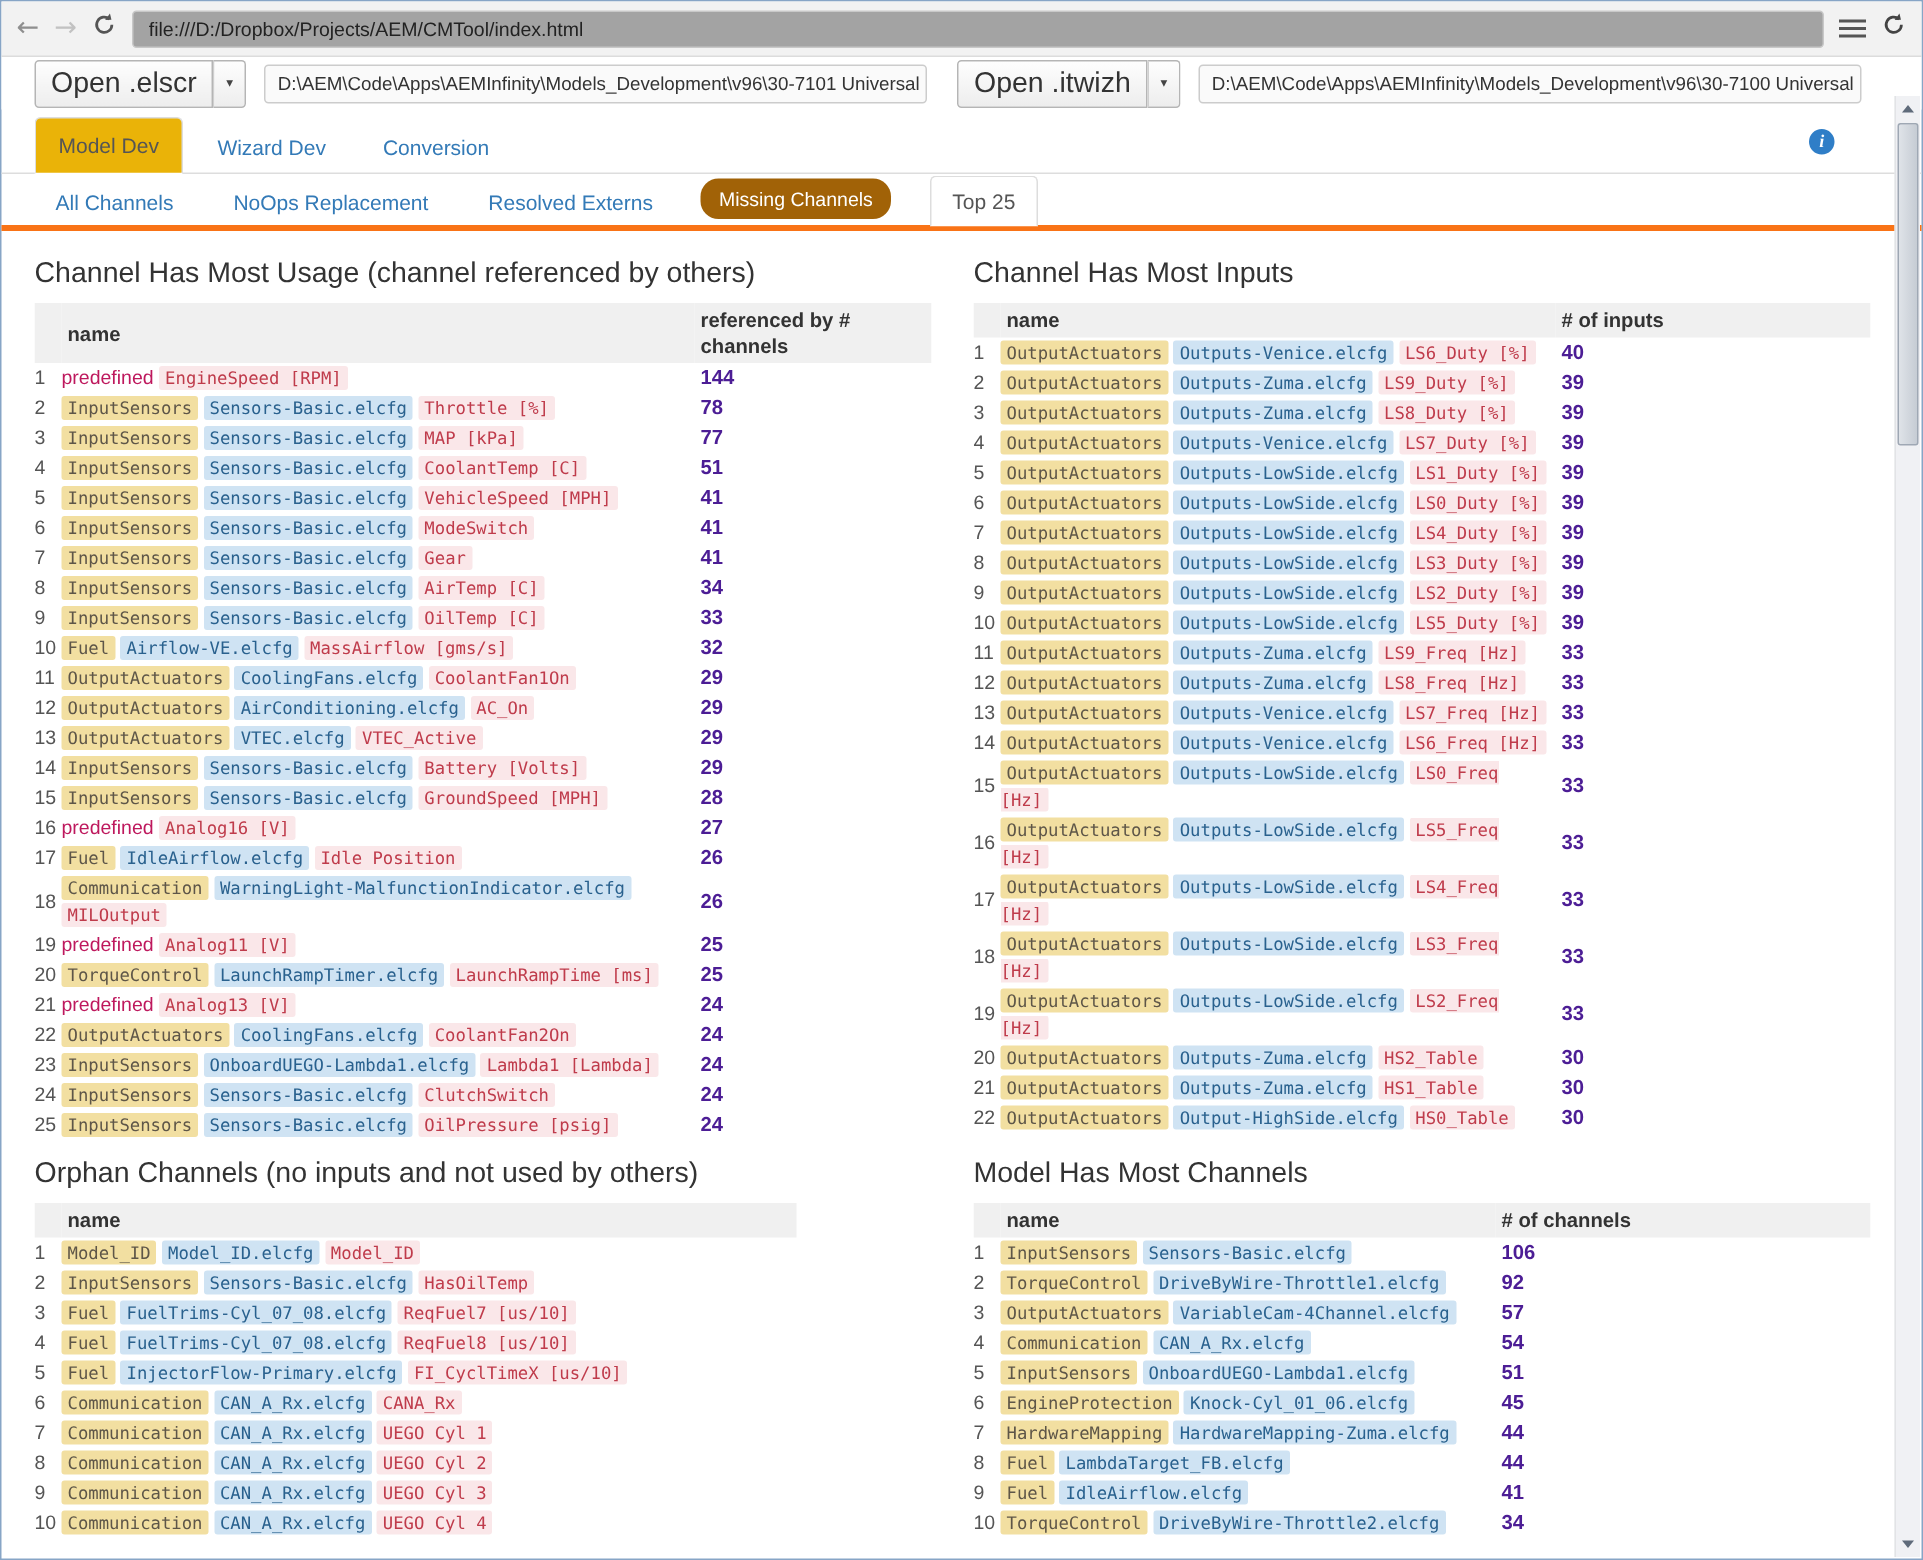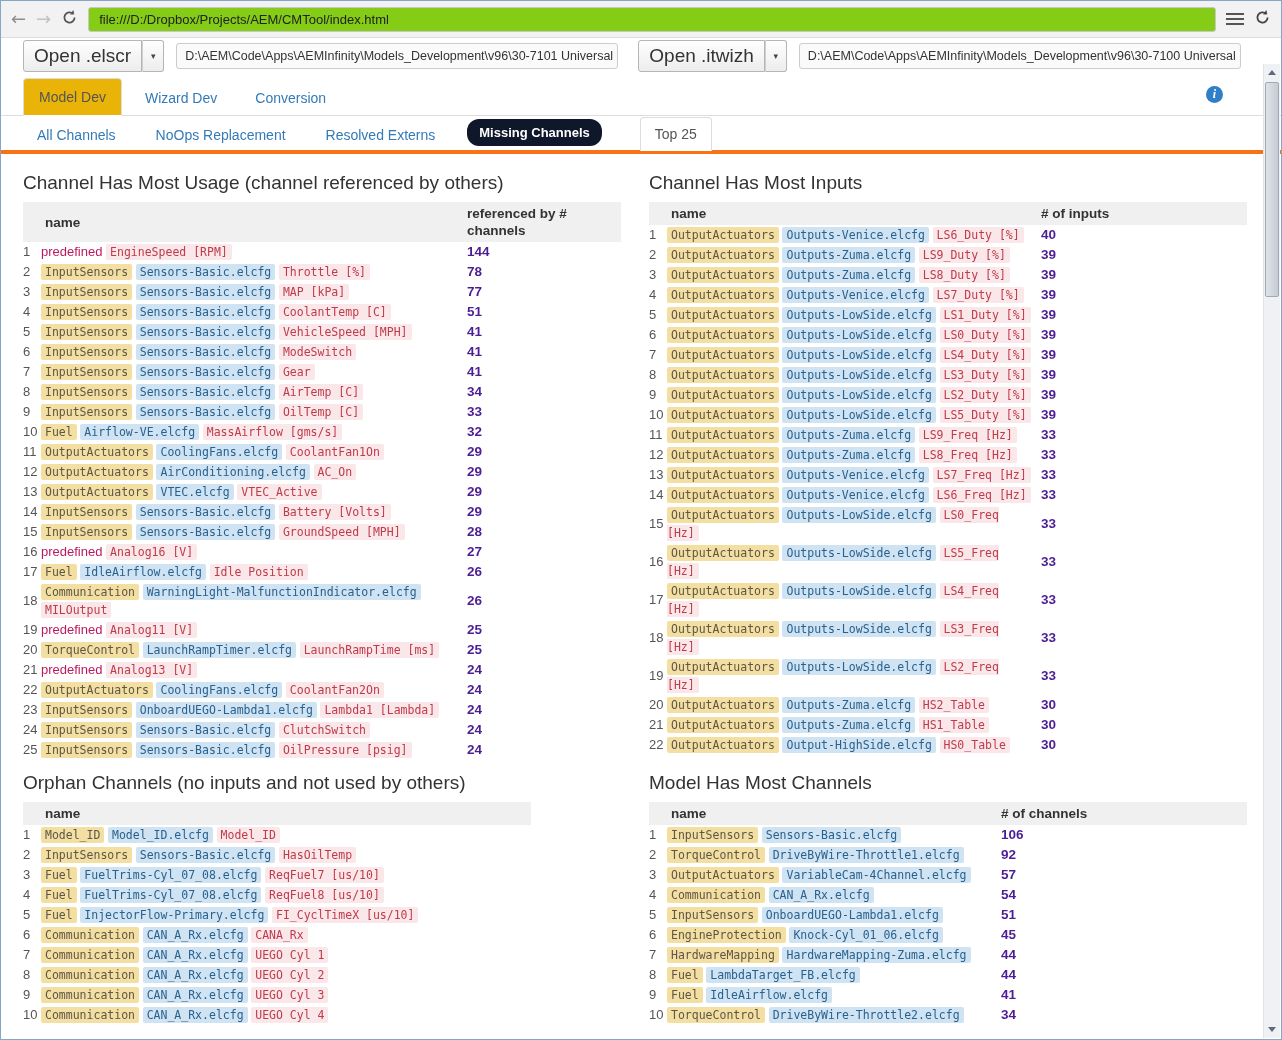--- a/index.html
+++ b/index.html
@@ -23,21 +23,21 @@
   .wbtn.close{width:45px;background:linear-gradient(#f0a08c,#d75842 40%,#c23b22);color:#fff;font-weight:bold;
     font-size:13px;line-height:17px;text-shadow:0 1px 1px rgba(0,0,0,.4);font-family:"DejaVu Sans",sans-serif;align-items:center;}
   .glyph-min{width:9px;height:3px;background:#2f3b49;margin-top:10px;}
   .glyph-max{width:10px;height:9px;border:1px solid #2f3b49;border-top-width:3px;margin-top:4px;}
 
   
   .toolbar{flex:0 0 37px;background:#f2f2f2;border-bottom:1px solid #dcdcdc;display:flex;align-items:center;
     padding:0 10px;gap:10px;}
   .nav-ic{font-size:18px;line-height:1;color:#8f8f8f;font-family:"DejaVu Sans",sans-serif;cursor:default;}
   .nav-ic.fwd{color:#c2c2c2;}
-  .addressbar{flex:1;height:25px;background:#84cc16;border:1px solid #c8c8c8;border-radius:3px;padding:0 10px;
+  .addressbar{flex:1;height:25px;background:#a3a3a3;border:1px solid #c8c8c8;border-radius:3px;padding:0 10px;
     font-size:13px;color:#222;line-height:23px;white-space:nowrap;overflow:hidden;}
   .hamburger{display:flex;flex-direction:column;gap:3px;width:18px;padding:2px 0;}
   .hamburger i{height:2px;background:#555;display:block;}
 
   
   .filebar{flex:0 0 35px;display:flex;align-items:center;padding:0 40px 0 22px;gap:12px;background:#fff;}
   .split{display:flex;flex:0 0 auto;}
   .split .main{border:1px solid #b5b5b5;background:linear-gradient(#fefefe,#ededed);padding:4px 10px;
     font-size:19px;color:#333;border-radius:3px 0 0 3px;white-space:nowrap;}
   .split .caret{border:1px solid #b5b5b5;border-left:1px solid #cfcfcf;background:linear-gradient(#fefefe,#ededed);
@@ -49,22 +49,22 @@
 
   
   .tabs1{flex:0 0 43px;border-bottom:1px solid #ddd;display:flex;align-items:flex-end;padding-left:22px;position:relative;}
   .tab{font-size:14px;padding:10px 15px;color:#337ab7;margin:0 8px -1px 0;cursor:pointer;}
   .tab.active{background:#eab308;border:1px solid #ddd;border-bottom:1px solid #fff;border-radius:4px 4px 0 0;color:#555;text-align:center;}
   .info-badge{position:absolute;right:58px;top:13px;width:17px;height:17px;border-radius:50%;background:#2f7ec7;
     color:#fff;font-family:"Liberation Serif",serif;font-style:italic;font-weight:bold;font-size:12px;
     display:flex;align-items:center;justify-content:center;}
   .tabs2{flex:0 0 38px;border-bottom:4px solid #f97316;display:flex;align-items:flex-end;padding-left:22px;}
   .tab2{font-size:14px;padding:8px 14px;color:#337ab7;margin:0 12px -1px 0;cursor:pointer;}
-  .tab2.active{background:#fff;border:1px solid #ddd;border-bottom:1px solid #fff;border-radius:4px 4px 0 0;color:#555;margin-left:26px;}
-  .btn-danger{background:#0f172a;color:#fff;font-weight:bold;font-size:13px;padding:6px 12px;border-radius:12px;
+  .tab2.active{background:#fff;border:1px solid #ddd;border-bottom:1px solid #fff;border-radius:4px 4px 0 0;color:#555;margin-left:14px;}
+  .btn-danger{background:#a16207;color:#fff;font-weight:normal;font-size:13px;padding:6px 12px;border-radius:12px;
     align-self:center;margin:0 12px 2px 6px;cursor:pointer;white-space:nowrap;}
 
   
   .content{flex:1;overflow:hidden;padding:6px 0 0 22px;display:grid;grid-template-columns:598px 598px;
     column-gap:28px;align-content:start;}
   .sec{overflow:hidden;}
   h2{font-size:19px;font-weight:400;color:#333;margin:12px 0 8px;}
   table.tbl{border-collapse:collapse;table-layout:fixed;}
   .t-usage,.t-inputs,.t-models{width:598px;}
   .t-orphans{width:508px;}

